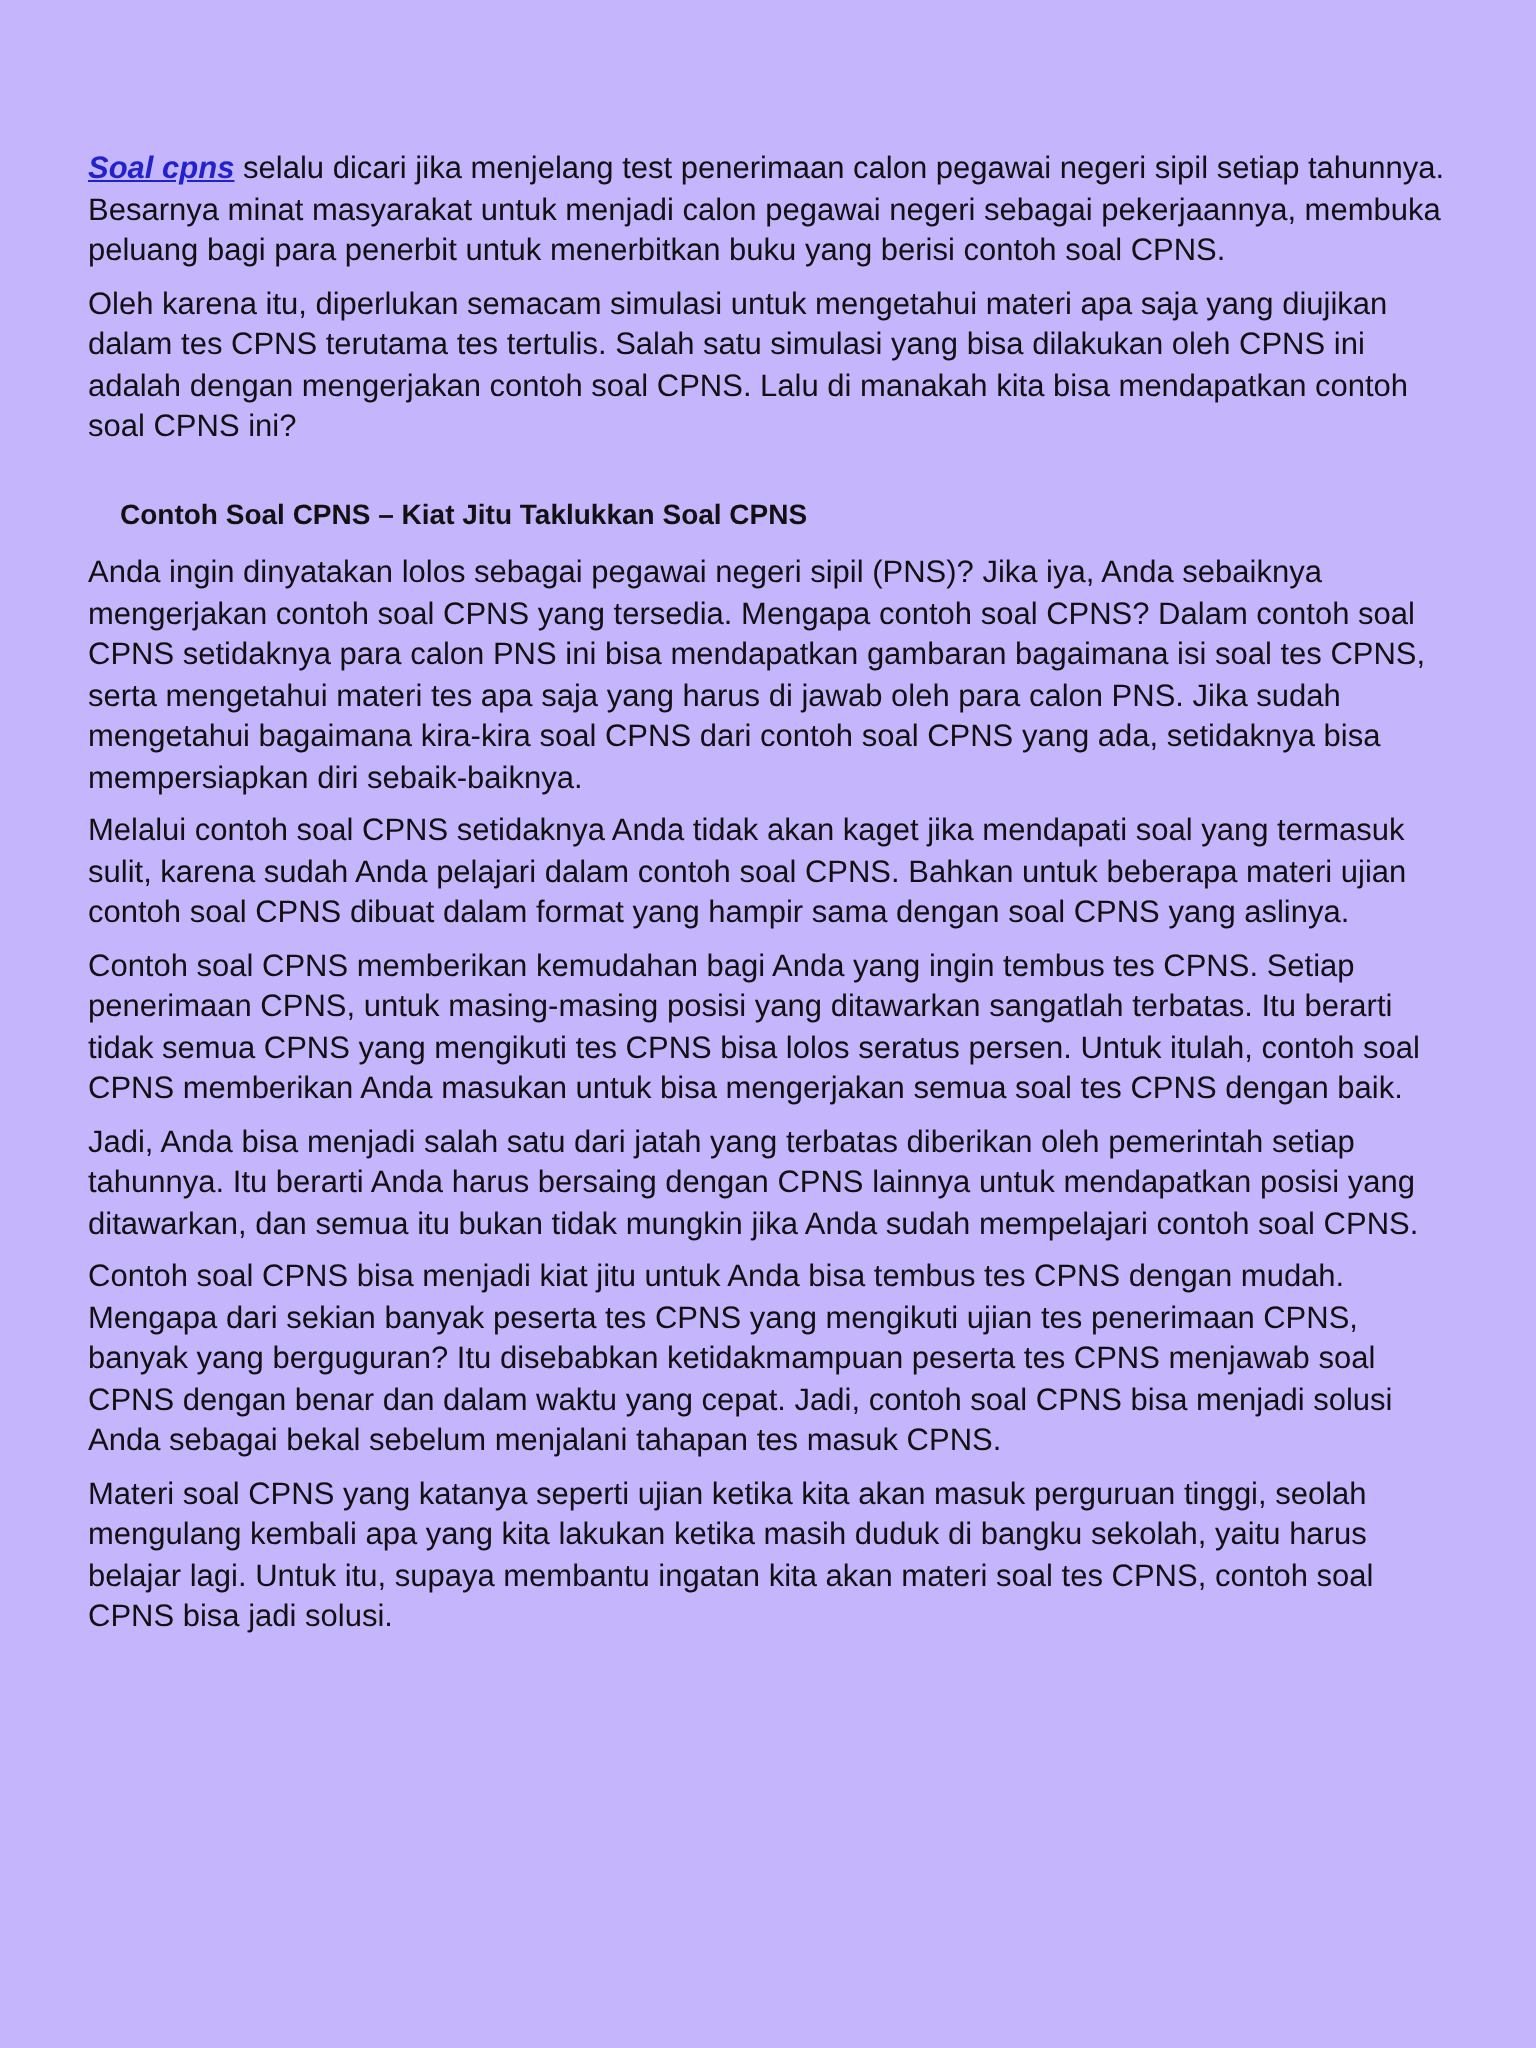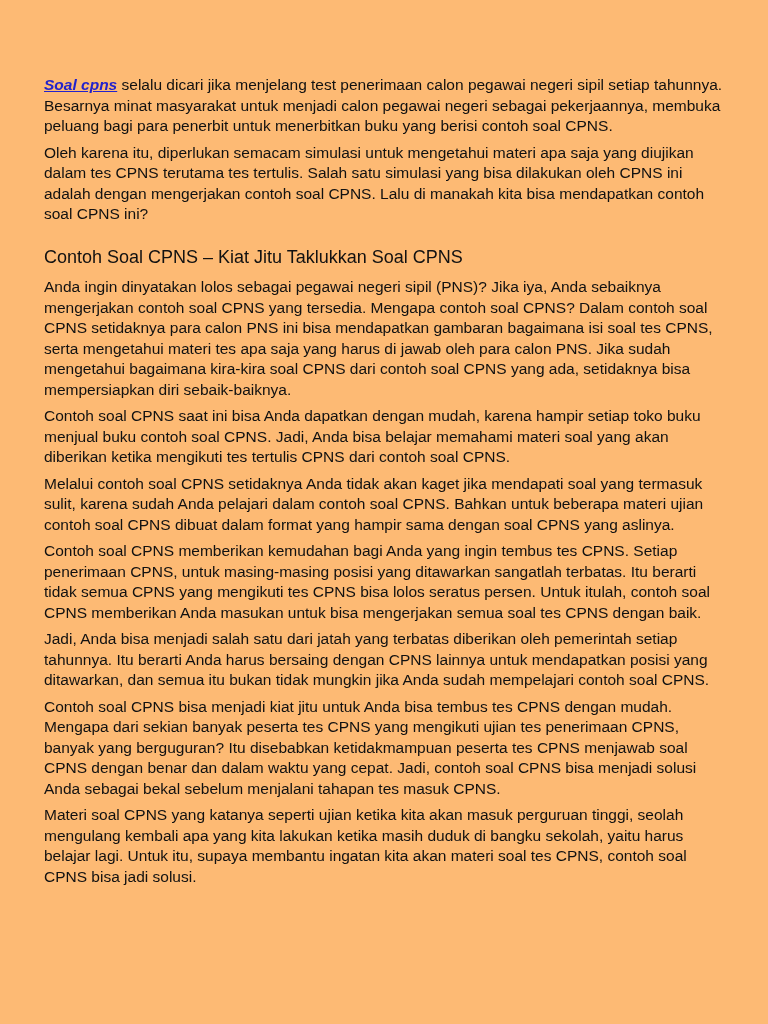--- a/index.html
+++ b/index.html
@@ -10,35 +10,35 @@
   body {
     width: 768px;
     height: 1024px;
     overflow: hidden;
   }
   .doc-page {
     box-sizing: border-box;
     width: 768px;
     height: 1024px;
     padding: 75px 40px 0 44px;
-    background: #fdba74;
+    background: #c4b5fd;
     font-family: "Liberation Sans", sans-serif;
     font-size: 15.5px;
     line-height: 20.5px;
     color: #111111;
     text-align: left;
   }
   .para {
     margin: 0 0 6px 0;
   }
   .section-heading {
-    font-size: 18px;
-    font-weight: normal;
+    font-size: 14px;
+    font-weight: bold;
     line-height: 20.5px;
-    margin: 22px 0 10px 0;
+    margin: 22px 0 10px 16px;
     color: #111111;
   }
   .doc-link {
     color: #2222cc;
     font-weight: bold;
     font-style: italic;
     text-decoration: underline;
     cursor: pointer;
   }
 </style>
@@ -50,21 +50,20 @@
   <p class="para"><a class="doc-link" href="#">Soal cpns</a><span> selalu dicari jika menjelang test penerimaan calon pegawai negeri sipil setiap tahunnya. Besarnya minat masyarakat untuk menjadi calon pegawai negeri sebagai pekerjaannya, membuka peluang bagi para penerbit untuk menerbitkan buku yang berisi contoh soal CPNS.</span></p>
 
 
 
   <p class="para">Oleh karena itu, diperlukan semacam simulasi untuk mengetahui materi apa saja yang diujikan dalam tes CPNS terutama tes tertulis. Salah satu simulasi yang bisa dilakukan oleh CPNS ini adalah dengan mengerjakan contoh soal CPNS. Lalu di manakah kita bisa mendapatkan contoh soal CPNS ini?</p>
 
   <h2 class="section-heading">Contoh Soal CPNS – Kiat Jitu Taklukkan Soal CPNS</h2>
 
   <p class="para">Anda ingin dinyatakan lolos sebagai pegawai negeri sipil (PNS)? Jika iya, Anda sebaiknya mengerjakan contoh soal CPNS yang tersedia. Mengapa contoh soal CPNS? Dalam contoh soal CPNS setidaknya para calon PNS ini bisa mendapatkan gambaran bagaimana isi soal tes CPNS, serta mengetahui materi tes apa saja yang harus di jawab oleh para calon PNS. Jika sudah mengetahui bagaimana kira-kira soal CPNS dari contoh soal CPNS yang ada, setidaknya bisa mempersiapkan diri sebaik-baiknya.</p>
 
-  <p class="para">Contoh soal CPNS saat ini bisa Anda dapatkan dengan mudah, karena hampir setiap toko buku menjual buku contoh soal CPNS. Jadi, Anda bisa belajar memahami materi soal yang akan diberikan ketika mengikuti tes tertulis CPNS dari contoh soal CPNS.</p>
 
   <p class="para">Melalui contoh soal CPNS setidaknya Anda tidak akan kaget jika mendapati soal yang termasuk sulit, karena sudah Anda pelajari dalam contoh soal CPNS. Bahkan untuk beberapa materi ujian contoh soal CPNS dibuat dalam format yang hampir sama dengan soal CPNS yang aslinya.</p>
 
   <p class="para">Contoh soal CPNS memberikan kemudahan bagi Anda yang ingin tembus tes CPNS. Setiap penerimaan CPNS, untuk masing-masing posisi yang ditawarkan sangatlah terbatas. Itu berarti tidak semua CPNS yang mengikuti tes CPNS bisa lolos seratus persen. Untuk itulah, contoh soal CPNS memberikan Anda masukan untuk bisa mengerjakan semua soal tes CPNS dengan baik.</p>
 
   <p class="para">Jadi, Anda bisa menjadi salah satu dari jatah yang terbatas diberikan oleh pemerintah setiap tahunnya. Itu berarti Anda harus bersaing dengan CPNS lainnya untuk mendapatkan posisi yang ditawarkan, dan semua itu bukan tidak mungkin jika Anda sudah mempelajari contoh soal CPNS.</p>
 
   <p class="para">Contoh soal CPNS bisa menjadi kiat jitu untuk Anda bisa tembus tes CPNS dengan mudah. Mengapa dari sekian banyak peserta tes CPNS yang mengikuti ujian tes penerimaan CPNS, banyak yang berguguran? Itu disebabkan ketidakmampuan peserta tes CPNS menjawab soal CPNS dengan benar dan dalam waktu yang cepat. Jadi, contoh soal CPNS bisa menjadi solusi Anda sebagai bekal sebelum menjalani tahapan tes masuk CPNS.</p>
 
   <p class="para">Materi soal CPNS yang katanya seperti ujian ketika kita akan masuk perguruan tinggi, seolah mengulang kembali apa yang kita lakukan ketika masih duduk di bangku sekolah, yaitu harus belajar lagi. Untuk itu, supaya membantu ingatan kita akan materi soal tes CPNS, contoh soal CPNS bisa jadi solusi.</p>

